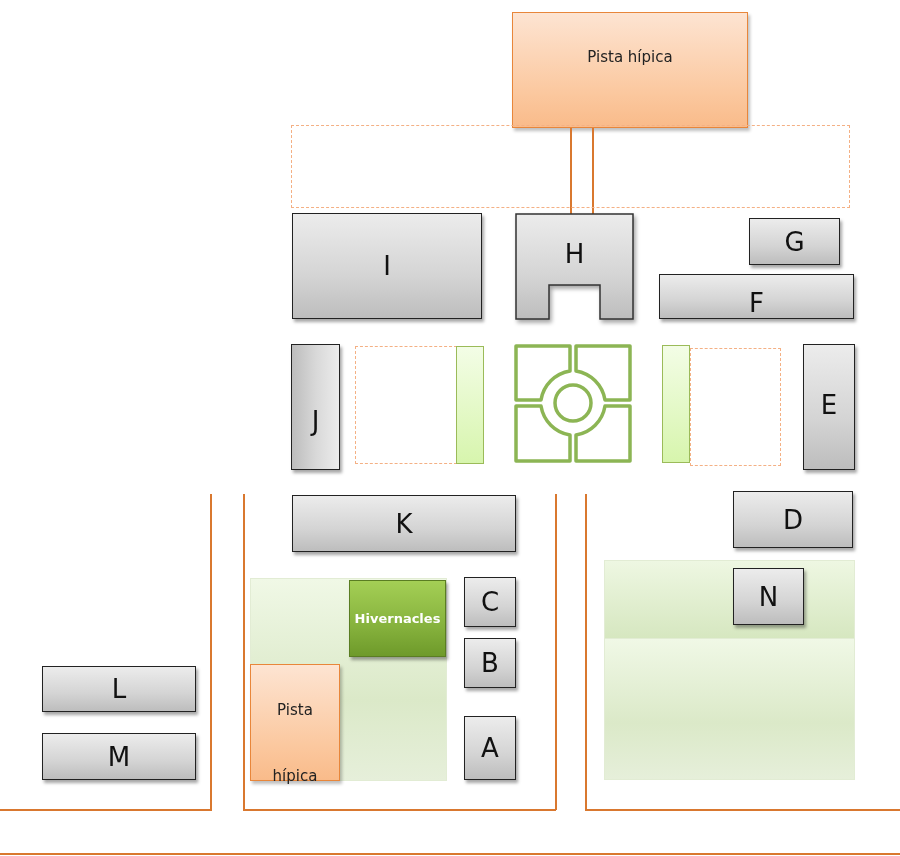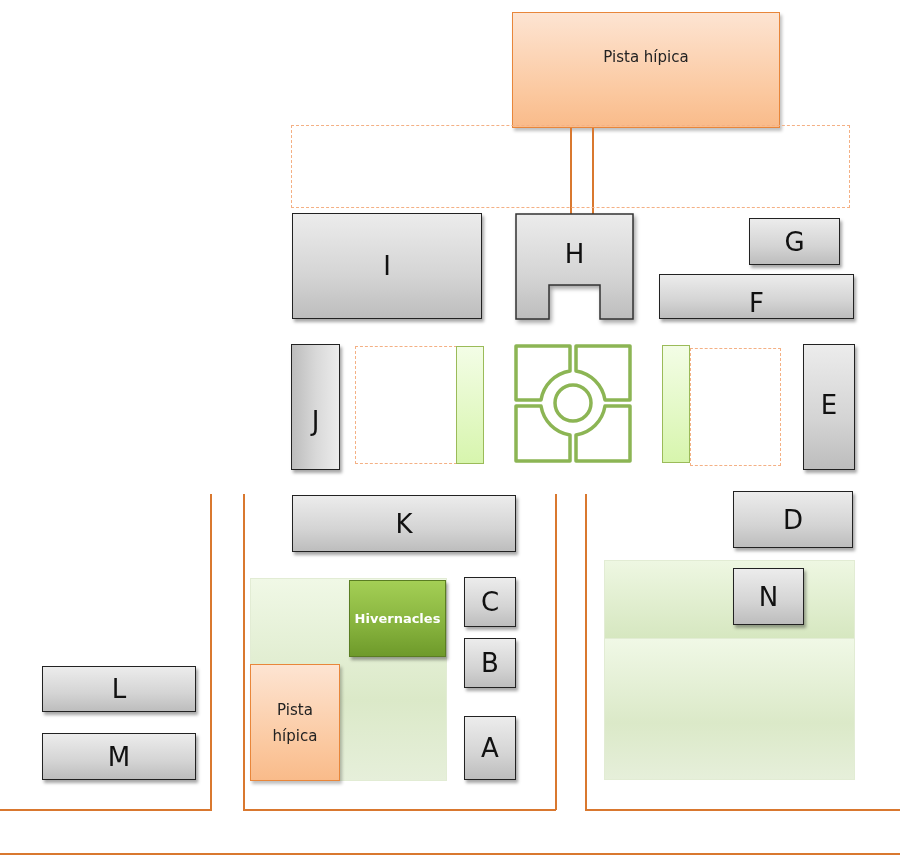--- a/index.html
+++ b/index.html
@@ -13,26 +13,26 @@
   .orange { background:linear-gradient(to bottom,#fde4d2 0%,#fbc89f 70%,#f9bb8a 100%);
             border:1px solid #e8863a; box-shadow:2px 3px 3px rgba(0,0,0,0.25);
             display:flex; align-items:center; justify-content:center; color:#222; font-size:15px; text-align:center; }
   .dashed { border:1px dashed #f4b084; }
   .green-strip { background:linear-gradient(to bottom,#f3fde6 0%,#d7f5ad 100%); border:1px solid #9bbb59; }
   .green-area { background:linear-gradient(to bottom,#f0f8e6 0%,#dbe9c8 60%,#e6efda 100%); border:1px solid #e2ecd4; }
   .hiv { background:linear-gradient(to bottom,#a4cf55 0%,#86b23d 60%,#6e9a2a 100%); border:1px solid #5a7d22;
          box-shadow:2px 3px 3px rgba(0,0,0,0.35); color:#fff; font-size:13px;
          display:flex; align-items:center; justify-content:center;font-weight:bold; }
   .line { background:#d9782f; }
-  .lbl { display:block; }
+  .lbl { display:block;margin-top:40px; }
 </style>
 </head>
 <body>
 
-<div class="abs orange" style="left:512px;top:12px;width:268px;height:116px;">
+<div class="abs orange" style="left:512px;top:12px;width:236px;height:116px;">
   <span style="margin-top:-26px;">Pista hípica</span>
 </div>
 
 <div class="abs line" style="left:570px;top:128px;width:1.5px;height:86px;"></div>
 <div class="abs line" style="left:592px;top:128px;width:1.5px;height:86px;"></div>
 
 <div class="abs dashed" style="left:291px;top:125px;width:559px;height:83px;"></div>
 
 <div class="abs bld" style="left:292px;top:213px;width:190px;height:106px;">
   <span>I</span>

